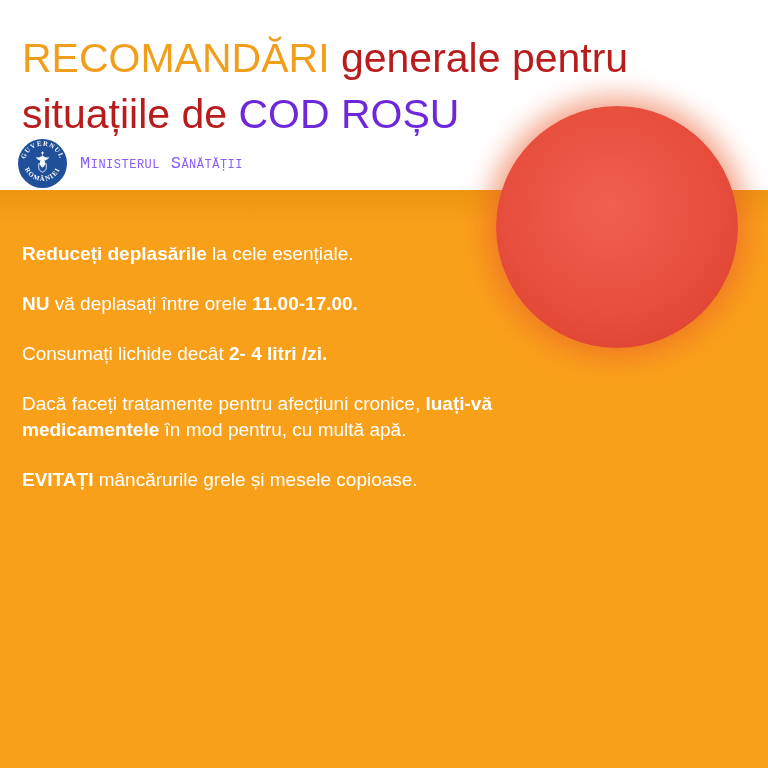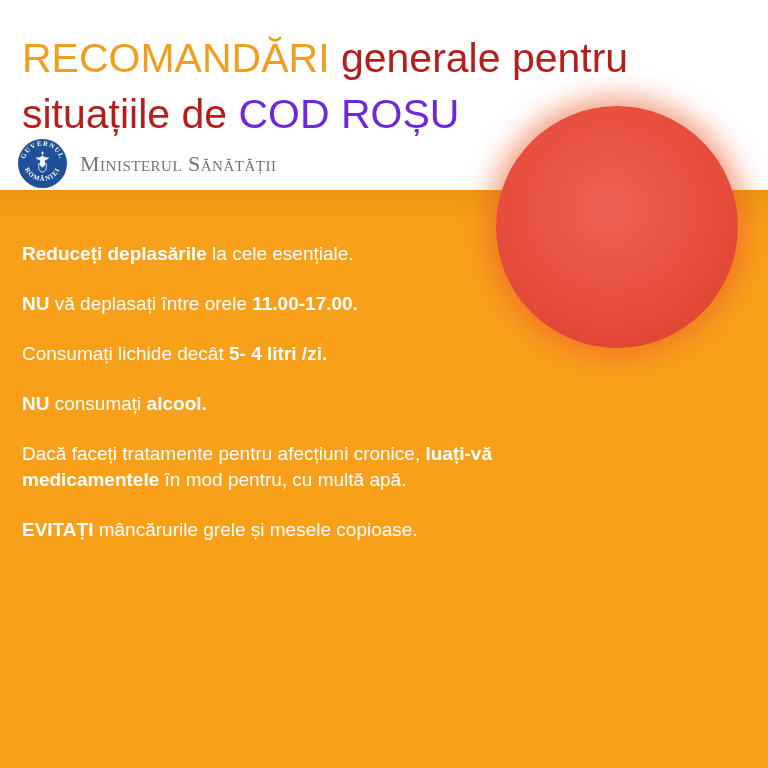--- a/index.html
+++ b/index.html
@@ -21,23 +21,23 @@
   .seg-bold-orange { color:#F29E1D; font-weight:normal; }
   .seg-orange      { color:#b91c1c; font-weight:normal; }
   .seg-bold-red    { color:#6d28d9; font-weight:normal; }
 
   .brand-row {
     position:absolute; left:18px; top:139px;
     display:flex; align-items:center; gap:13px;
   }
   .gov-logo { width:49px; height:49px; display:block; }
   .ministry-name {
-    font-family:Liberation Serif, serif;
-    font-variant:small-caps; font-size:22px; letter-spacing:0.5px;
-    color:#737373;
+    font-family:Liberation Mono, monospace;
+    font-variant:small-caps; font-size:17px; letter-spacing:0.5px;
+    color:#8b5cf6;
   }
 
   
   .sun {
     position:absolute; left:496px; top:106px; width:242px; height:242px;
     border-radius:50%;
     background:radial-gradient(circle at 47% 42%, #EF6052 0%, #E74E3D 55%, #DB3D2B 100%);
     box-shadow:0 0 26px 10px rgba(234,92,44,0.55);
     z-index:2;
   }
@@ -88,20 +88,19 @@
       <span class="ministry-name">Ministerul Sănătății</span>
     </div>
   </div>
 
   <div class="sun"></div>
 
   <div class="body-section">
     <div>
         <p class="rec"><span class="b">Reduceți deplasările</span><span> la cele esențiale.</span></p>
         <p class="rec"><span class="b">NU</span><span> vă deplasați între orele </span><span class="b">11.00-17.00.</span></p>
-        <p class="rec"><span>Consumați lichide decât </span><span class="b">5- 4 litri /zi.</span></p>
-        <p class="rec"><span class="b">NU</span><span> consumați </span><span class="b">alcool.</span></p>
+        <p class="rec"><span>Consumați lichide decât </span><span class="b">2- 4 litri /zi.</span></p>
         <p class="rec"><span>Dacă faceți tratamente pentru afecțiuni cronice, </span><span class="b">luați-vă</span><br><span class="b">medicamentele</span><span> în mod pentru, cu multă apă.</span></p>
         <p class="rec"><span class="b">EVITAȚI</span><span> mâncărurile grele și mesele copioase.</span></p>
       </div>
   </div>
 
 </div>
 
 </body></html>

